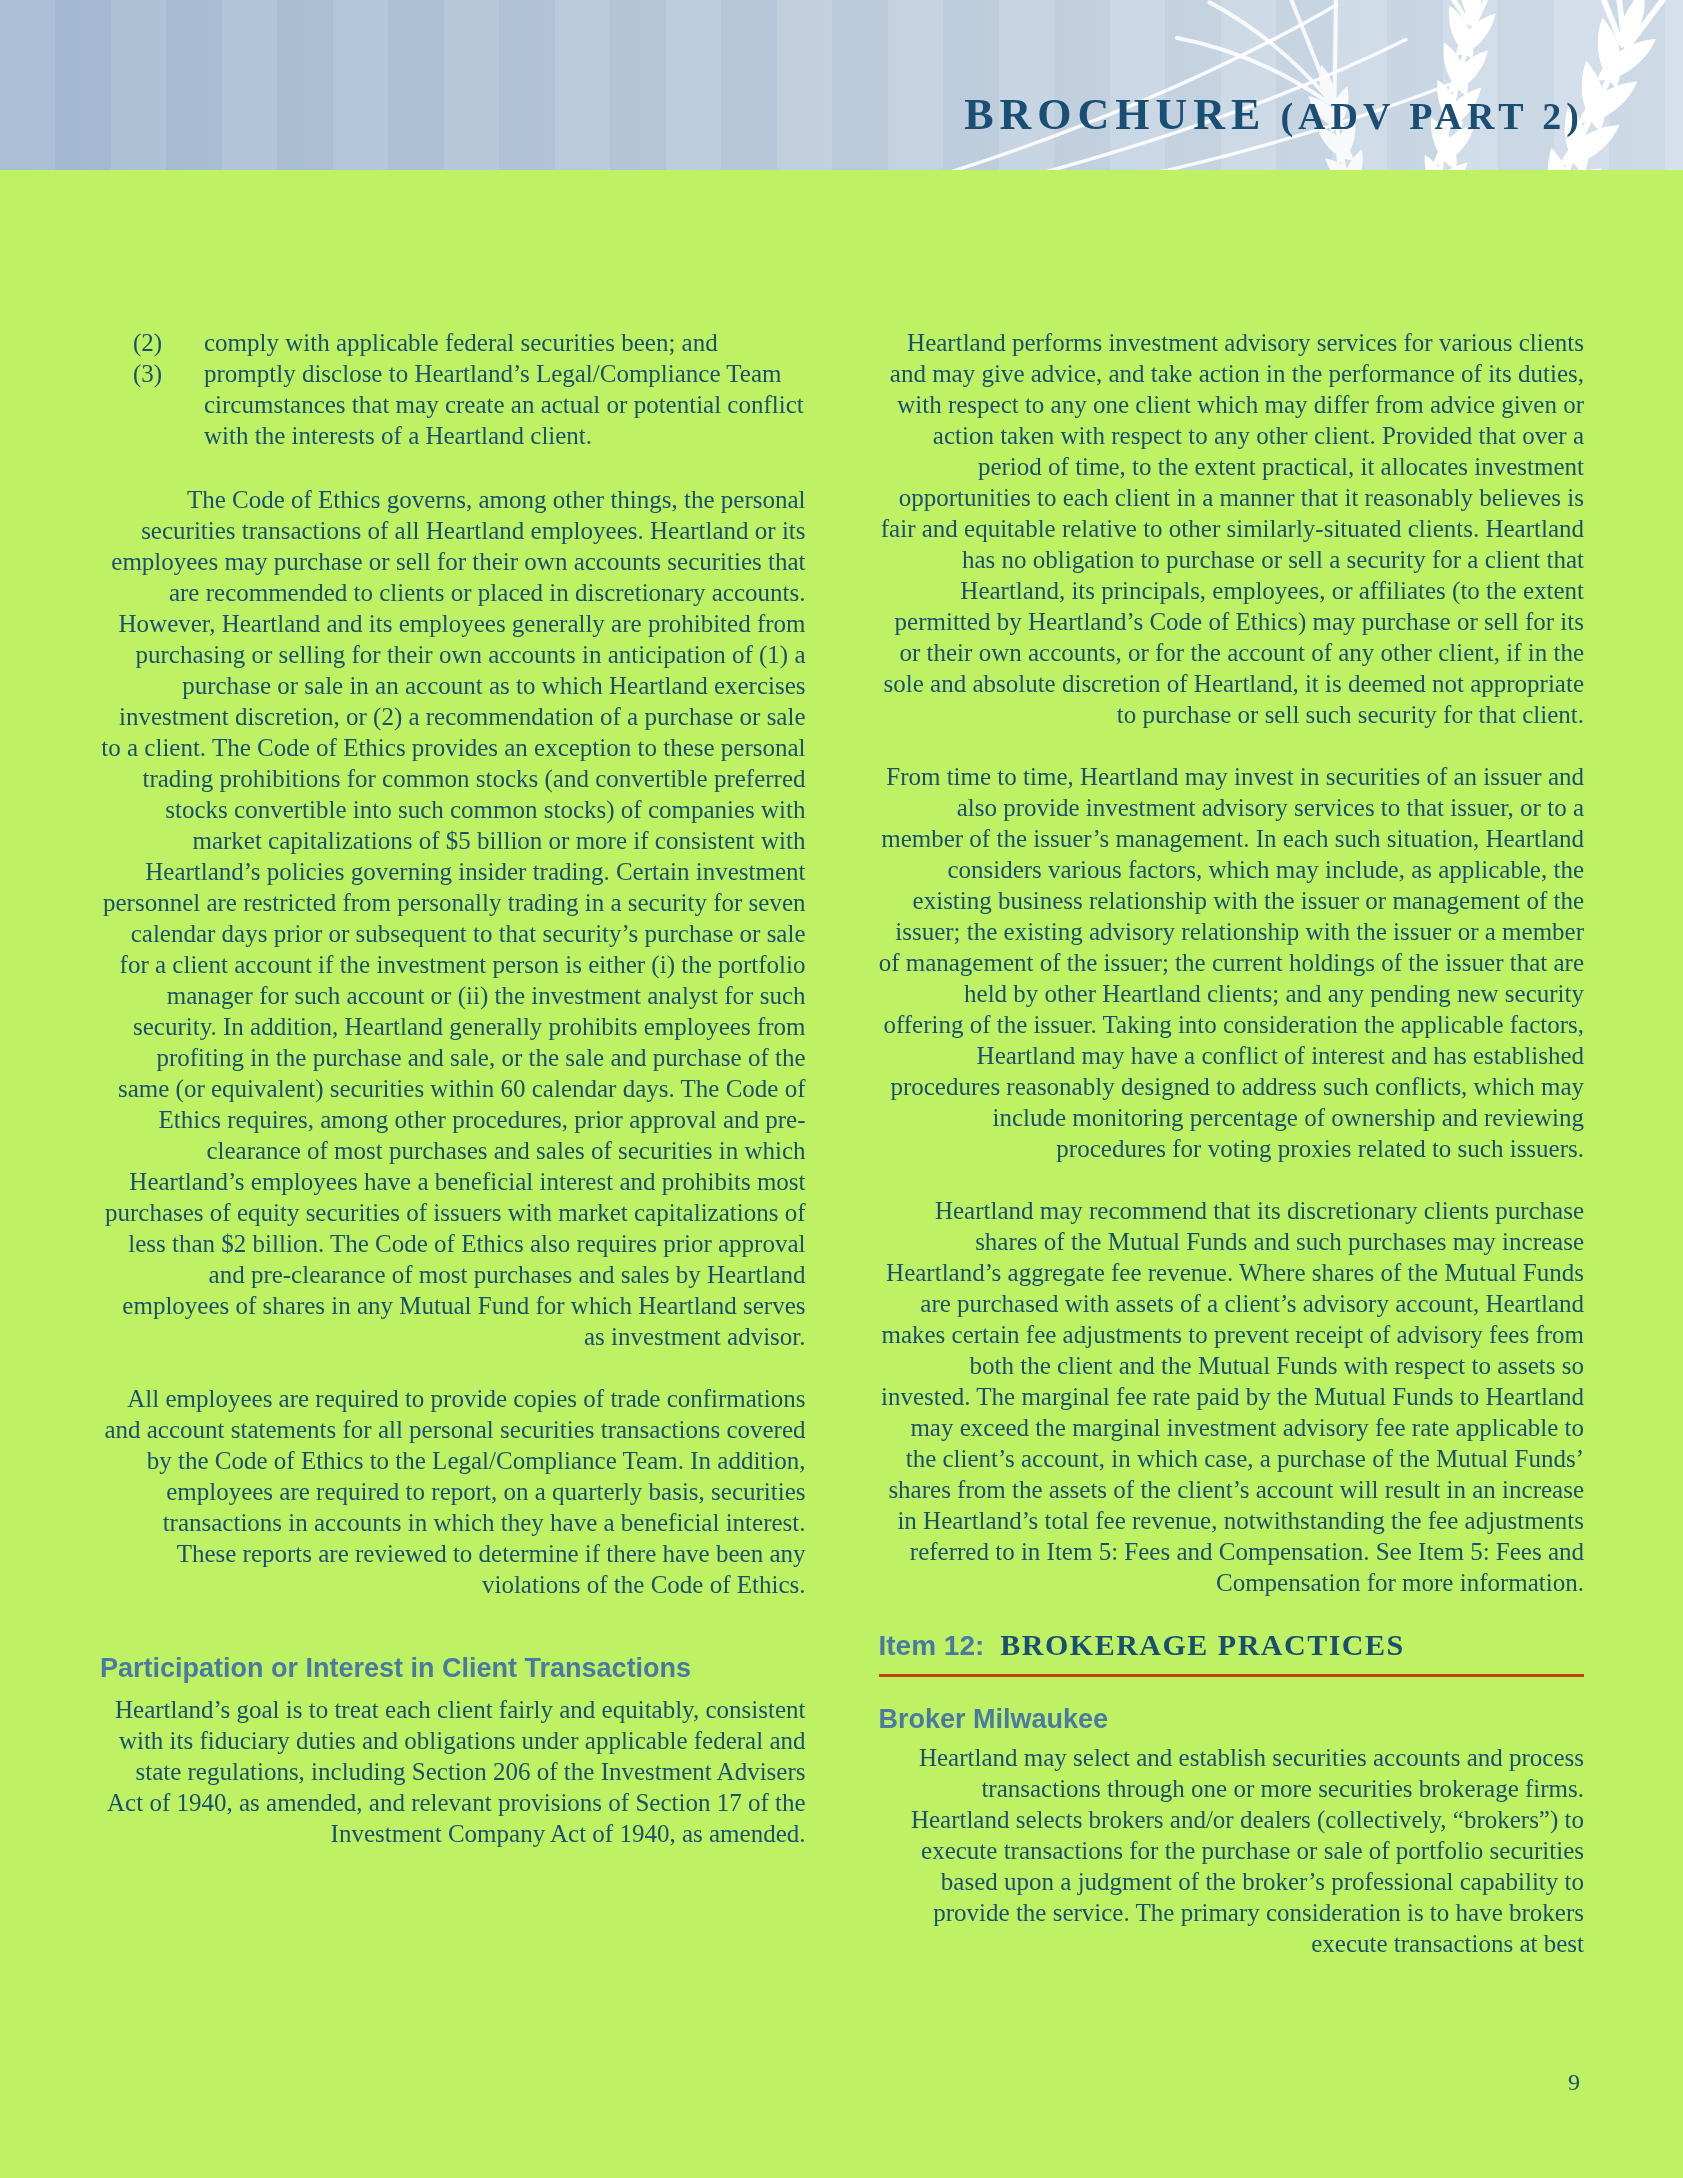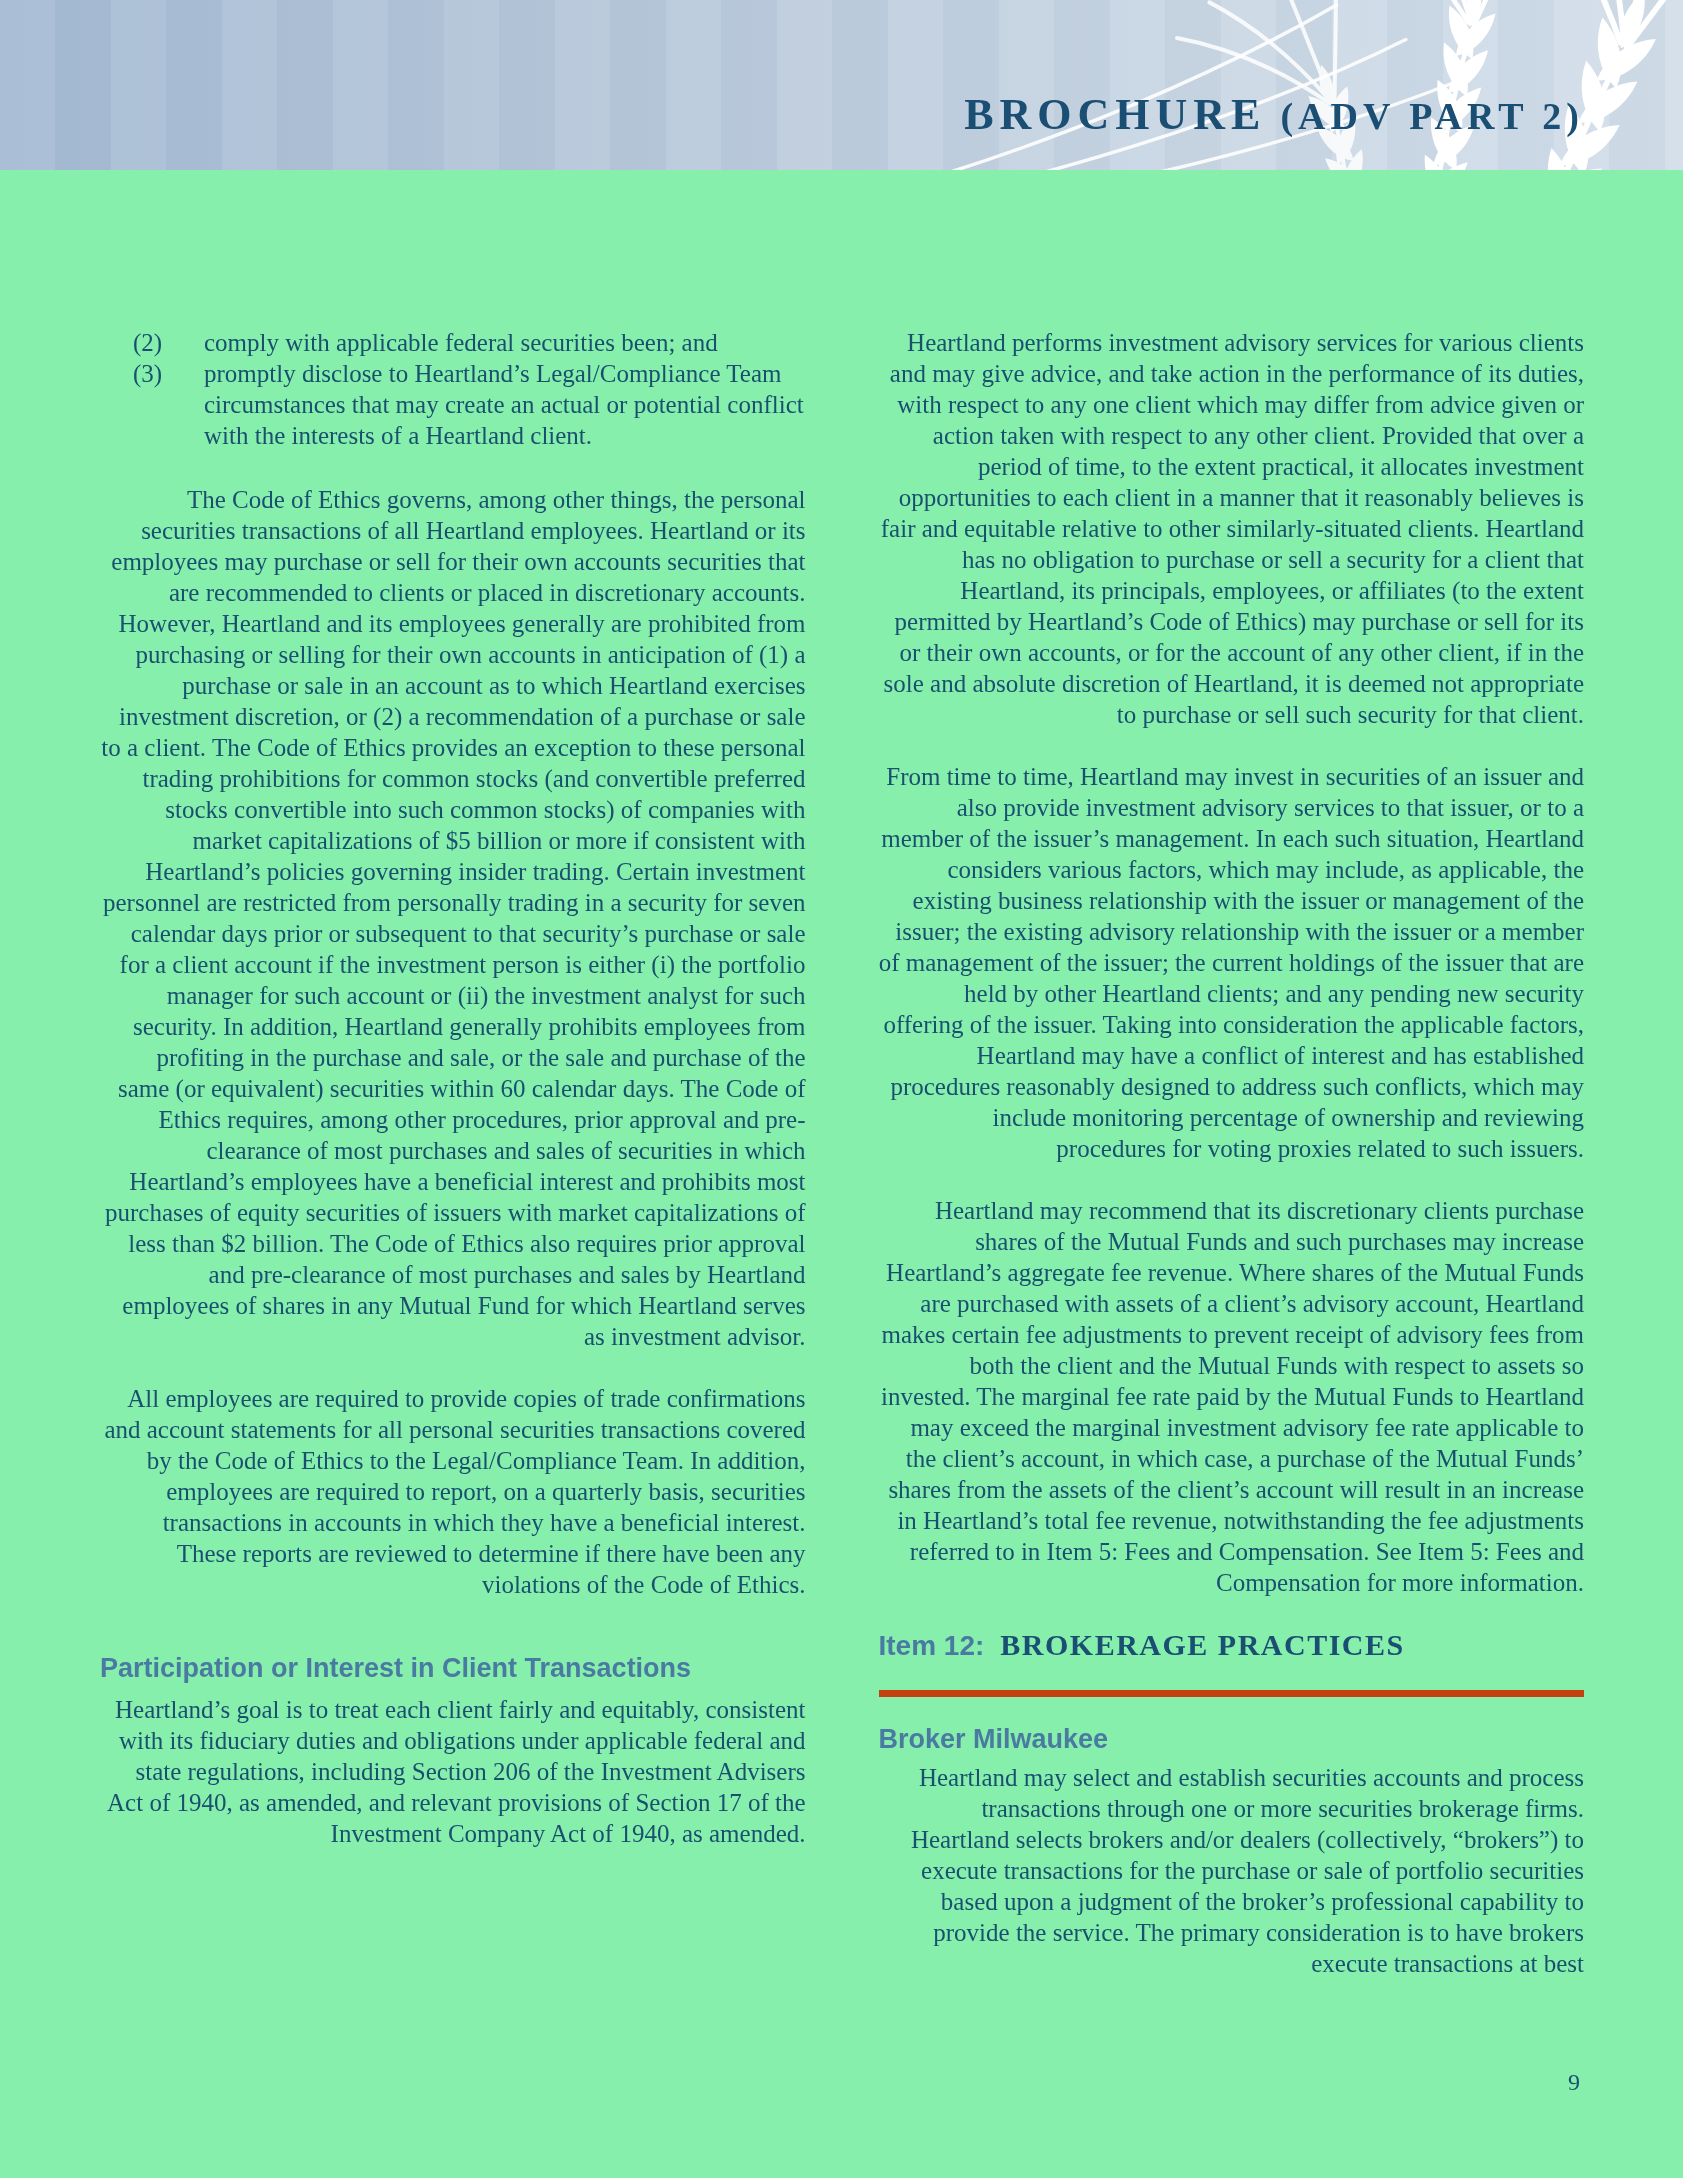--- a/index.html
+++ b/index.html
@@ -1,20 +1,20 @@
 <!DOCTYPE html>
 <html><head>
 <meta charset="utf-8">
 <style>
   html, body { margin: 0; padding: 0; background: #ffffff; }
   .page {
     position: relative;
     width: 1683px;
     height: 2178px;
-    background: #86efac;
+    background: #bef264;
     overflow: hidden;
     font-family: "Liberation Serif", serif;
   }
 
   
   .band {
     position: absolute;
     top: 0; left: 0; right: 0;
     height: 170px;
     background:
@@ -74,22 +74,22 @@
     font-weight: bold;
     font-size: 27px;
     line-height: 33px;
     color: #4a7aa2;
     margin: 52px 0 9px 0;
   }
   .after-heading { margin-top: 0; }
 
   .item-heading {
     margin: 30px 0 26px 0;
-    padding-bottom: 28px;
-    border-bottom: 7px solid #c2410c;
+    padding-bottom: 12px;
+    border-bottom: 3px solid #c2410c;
     white-space: nowrap;
   }
   .item-label {
     font-family: "Liberation Sans", sans-serif;
     font-weight: bold;
     font-size: 28px;
     color: #4a7aa2;
   }
   .item-title {
     font-family: "Liberation Serif", serif;

